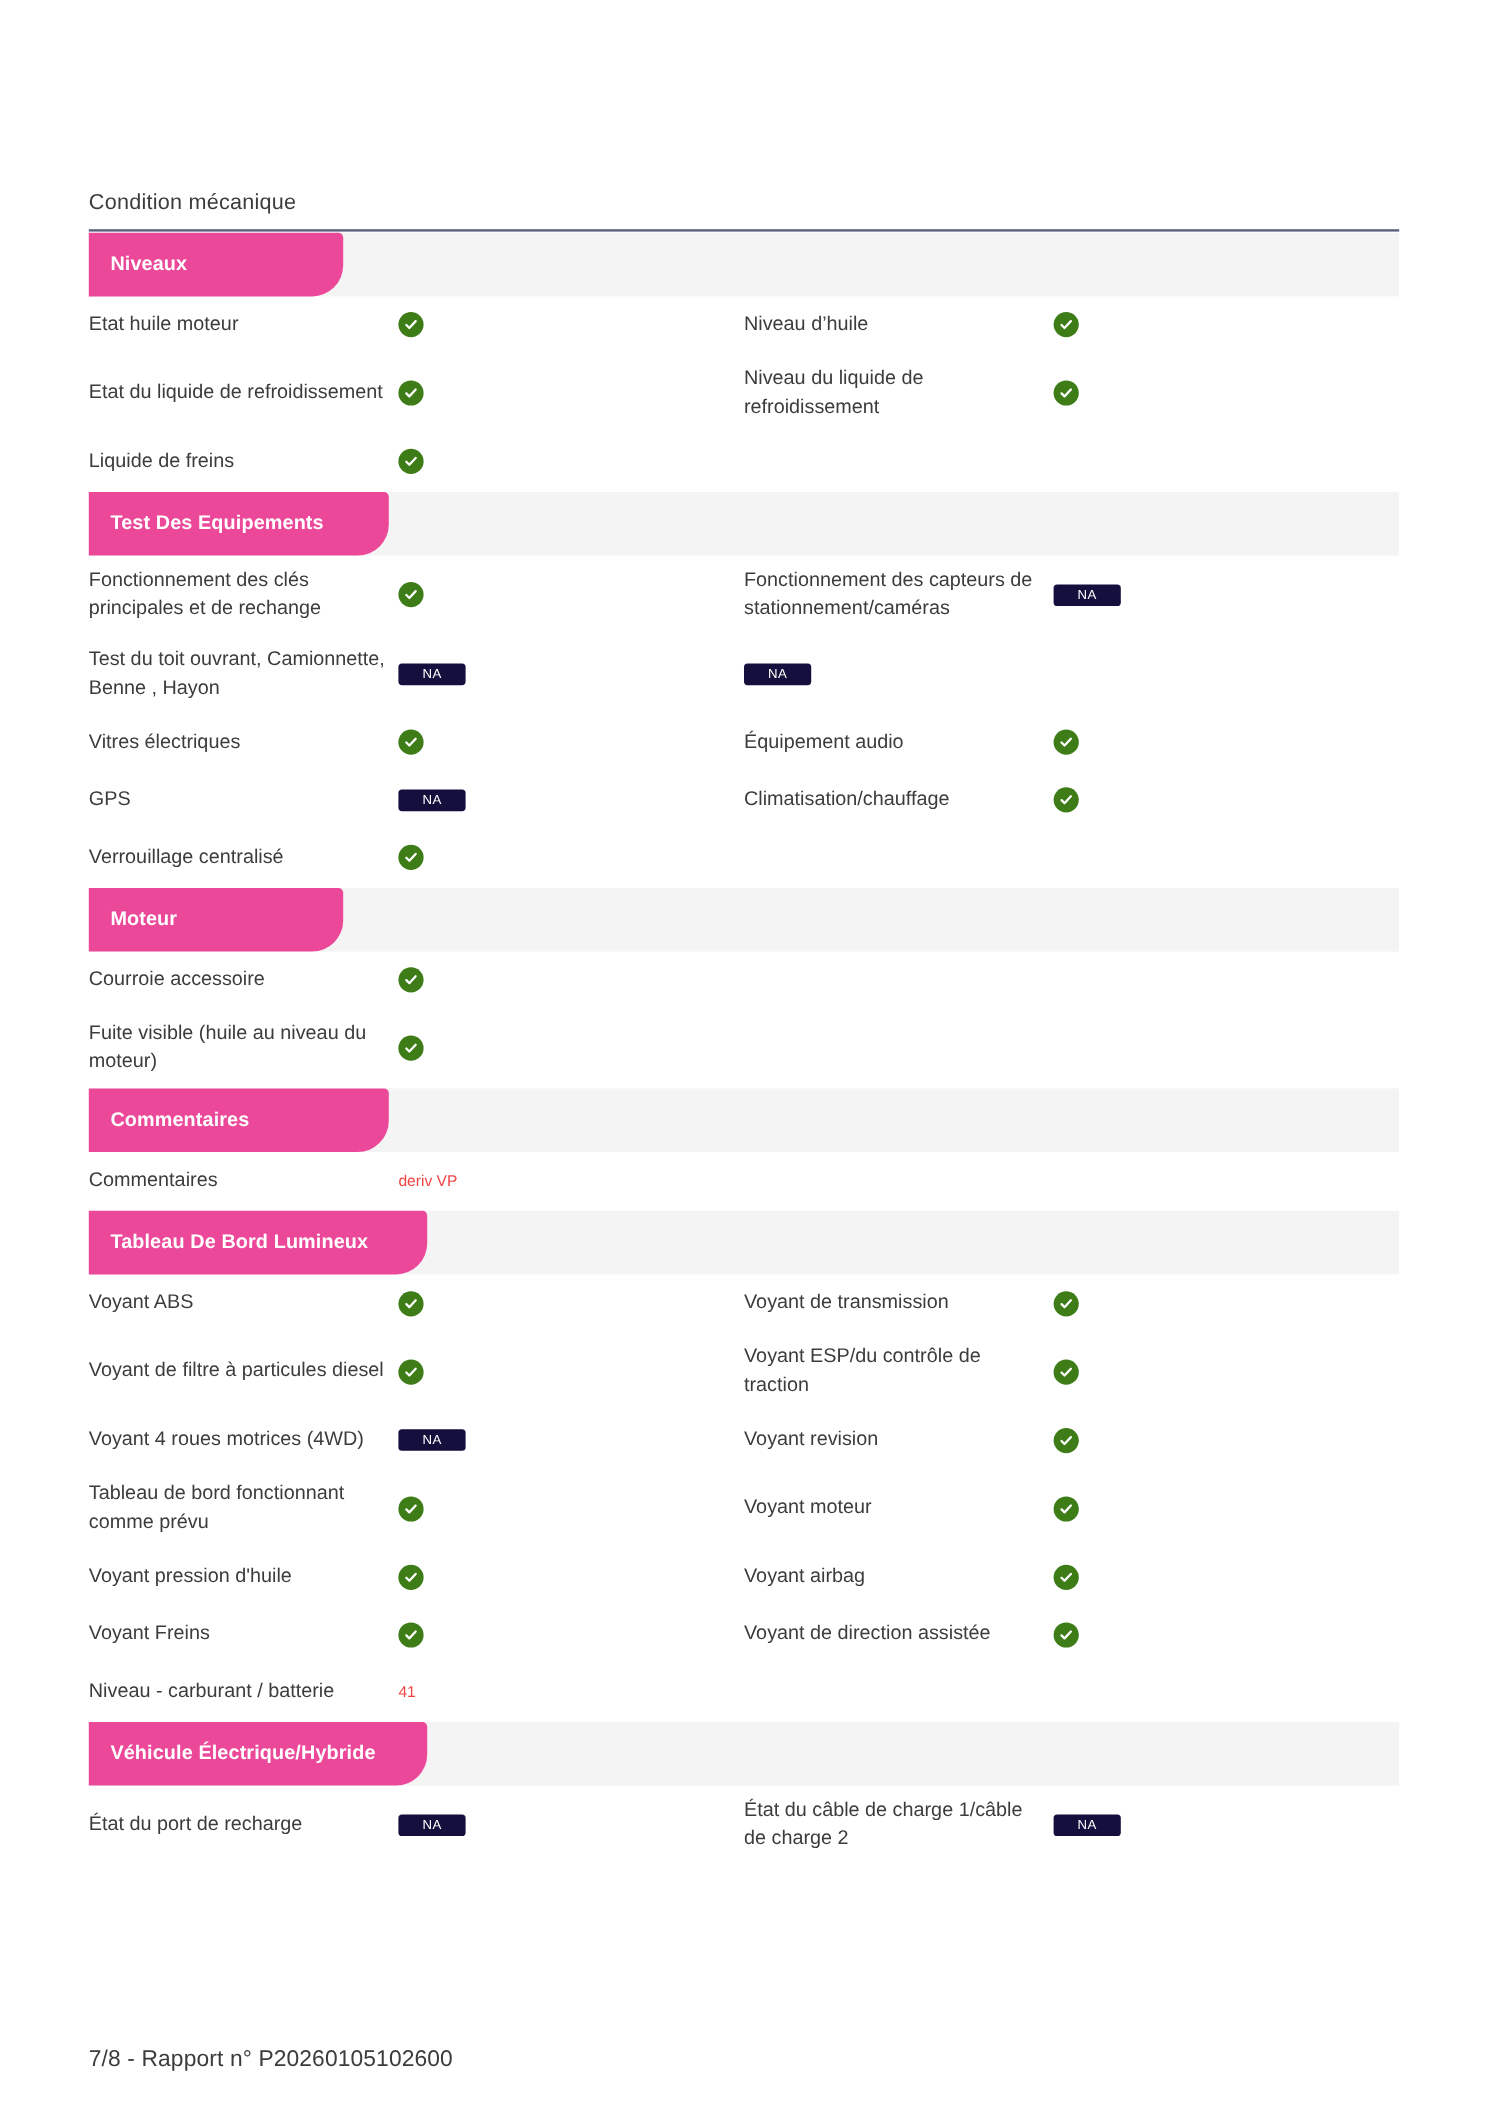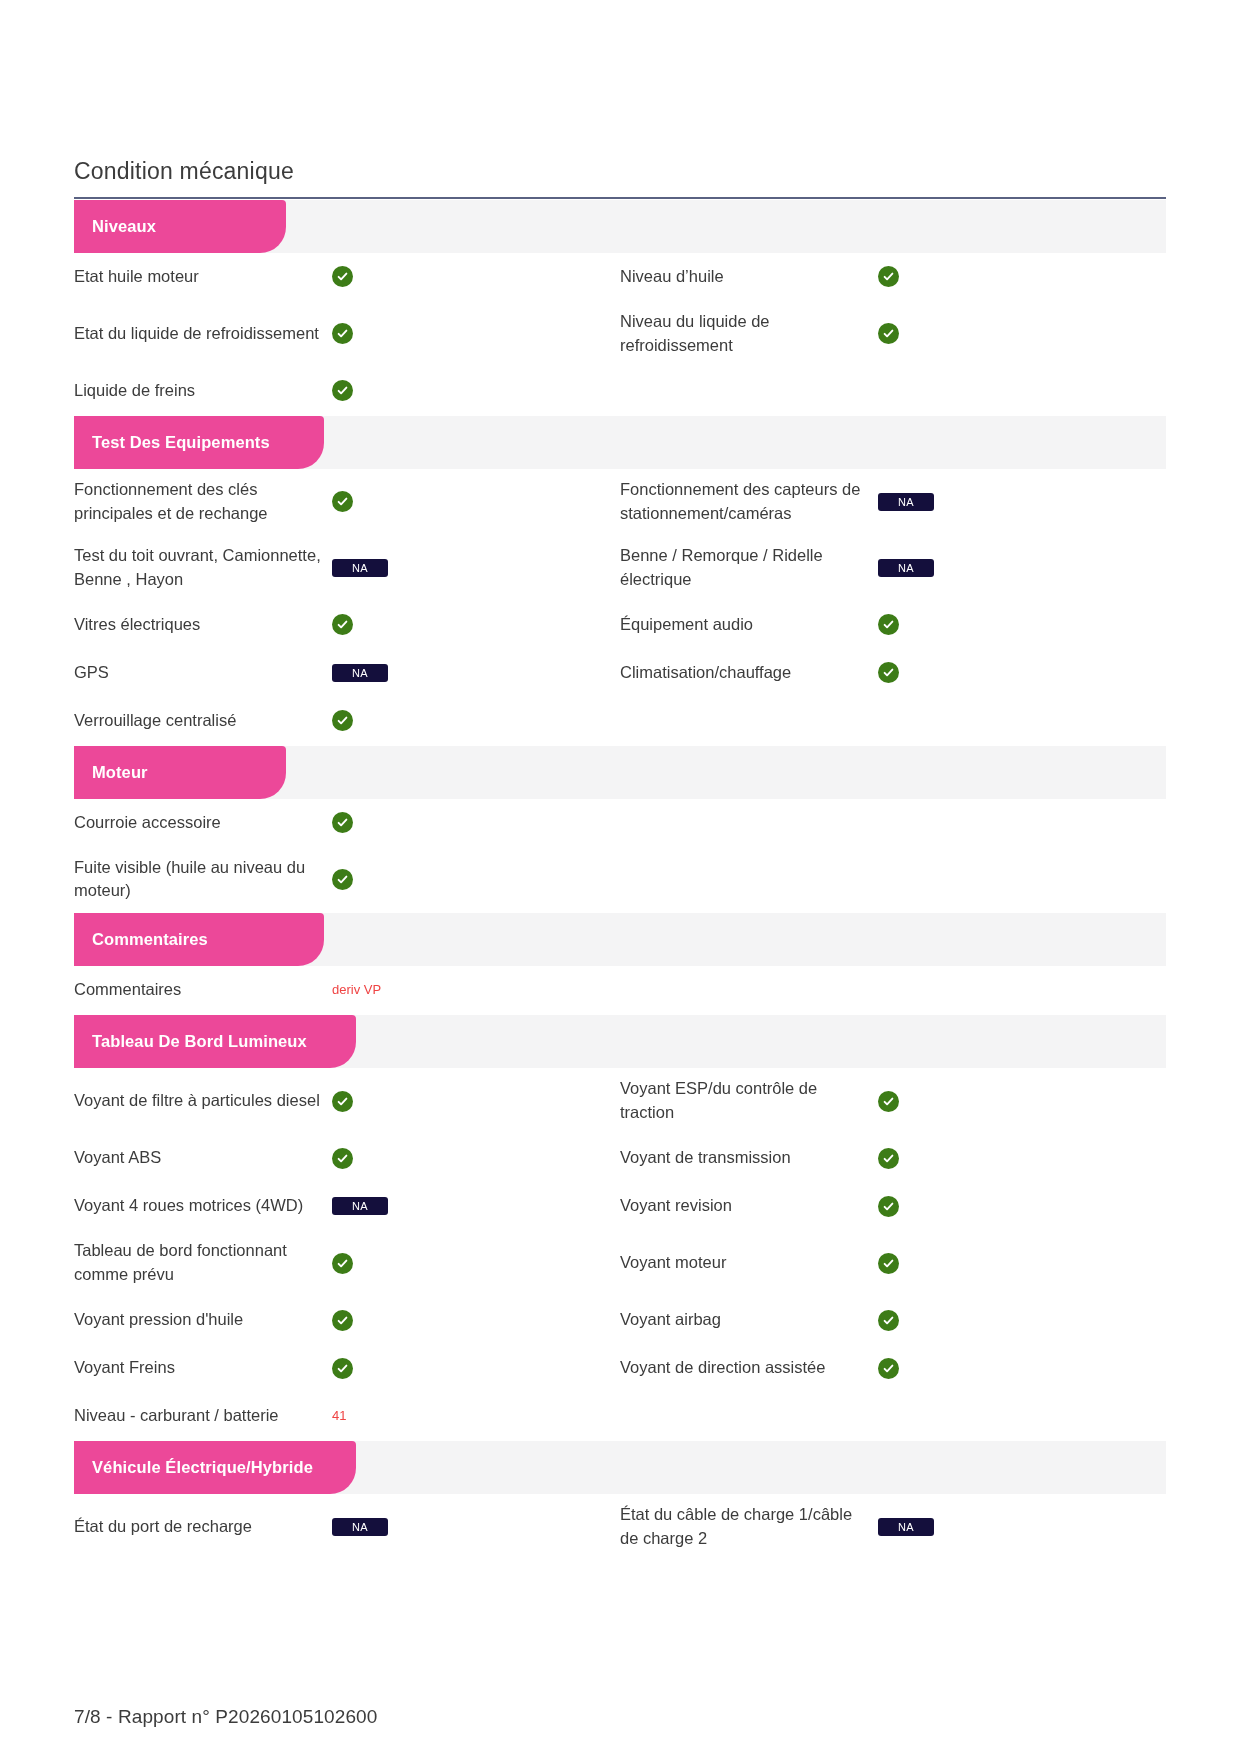--- a/index.html
+++ b/index.html
@@ -23,21 +23,21 @@
     height: 1755px;
     box-sizing: border-box;
     padding: 0 74px;
   }
 
   
   .page-title-wrap {
     padding-top: 158px;
   }
   .page-title {
-    font-size: 23px;
+    font-size: 18px;
     font-weight: 400;
     color: #3c3c3c;
     letter-spacing: 0.2px;
     padding-bottom: 12px;
     margin: 0;
   }
   .title-rule {
     height: 2px;
     background: #5a6282;
     width: 100%;
@@ -248,21 +248,20 @@
           </div>
         </div>
         <div class="row">
           <div class="cell">
             <div class="cell-label">Test du toit ouvrant, Camionnette, Benne , Hayon</div>
             <div class="cell-value">
               <span class="na-badge">NA</span>
             </div>
           </div>
           <div class="cell">
-            <div class="cell-label">Benne / Remorque / Ridelle électrique</div>
             <div class="cell-value">
               <span class="na-badge">NA</span>
             </div>
           </div>
         </div>
         <div class="row">
           <div class="cell">
             <div class="cell-label">Vitres électriques</div>
             <div class="cell-value">
               <span class="check-icon">
@@ -358,53 +357,53 @@
           </div>
           <div class="cell empty"></div>
         </div>
       </div>
       <div class="section-band">
         <div class="section-chip w-lg">Tableau De Bord Lumineux</div>
       </div>
       <div class="rows">
         <div class="row">
           <div class="cell">
+            <div class="cell-label">Voyant ABS</div>
+            <div class="cell-value">
+              <span class="check-icon">
+                <svg width="13" height="13" viewBox="0 0 13 13" aria-hidden="true">
+                  <path d="M2.6 6.8 L5.1 9.3 L10.4 3.6" fill="none" stroke="#ffffff" stroke-width="1.9" stroke-linecap="round" stroke-linejoin="round"></path>
+                </svg>
+              </span>
+            </div>
+          </div>
+          <div class="cell">
+            <div class="cell-label">Voyant de transmission</div>
+            <div class="cell-value">
+              <span class="check-icon">
+                <svg width="13" height="13" viewBox="0 0 13 13" aria-hidden="true">
+                  <path d="M2.6 6.8 L5.1 9.3 L10.4 3.6" fill="none" stroke="#ffffff" stroke-width="1.9" stroke-linecap="round" stroke-linejoin="round"></path>
+                </svg>
+              </span>
+            </div>
+          </div>
+        </div>
+        <div class="row">
+          <div class="cell">
             <div class="cell-label">Voyant de filtre à particules diesel</div>
             <div class="cell-value">
               <span class="check-icon">
                 <svg width="13" height="13" viewBox="0 0 13 13" aria-hidden="true">
                   <path d="M2.6 6.8 L5.1 9.3 L10.4 3.6" fill="none" stroke="#ffffff" stroke-width="1.9" stroke-linecap="round" stroke-linejoin="round"></path>
                 </svg>
               </span>
             </div>
           </div>
           <div class="cell">
             <div class="cell-label">Voyant ESP/du contrôle de traction</div>
-            <div class="cell-value">
-              <span class="check-icon">
-                <svg width="13" height="13" viewBox="0 0 13 13" aria-hidden="true">
-                  <path d="M2.6 6.8 L5.1 9.3 L10.4 3.6" fill="none" stroke="#ffffff" stroke-width="1.9" stroke-linecap="round" stroke-linejoin="round"></path>
-                </svg>
-              </span>
-            </div>
-          </div>
-        </div>
-        <div class="row">
-          <div class="cell">
-            <div class="cell-label">Voyant ABS</div>
-            <div class="cell-value">
-              <span class="check-icon">
-                <svg width="13" height="13" viewBox="0 0 13 13" aria-hidden="true">
-                  <path d="M2.6 6.8 L5.1 9.3 L10.4 3.6" fill="none" stroke="#ffffff" stroke-width="1.9" stroke-linecap="round" stroke-linejoin="round"></path>
-                </svg>
-              </span>
-            </div>
-          </div>
-          <div class="cell">
-            <div class="cell-label">Voyant de transmission</div>
             <div class="cell-value">
               <span class="check-icon">
                 <svg width="13" height="13" viewBox="0 0 13 13" aria-hidden="true">
                   <path d="M2.6 6.8 L5.1 9.3 L10.4 3.6" fill="none" stroke="#ffffff" stroke-width="1.9" stroke-linecap="round" stroke-linejoin="round"></path>
                 </svg>
               </span>
             </div>
           </div>
         </div>
         <div class="row">

